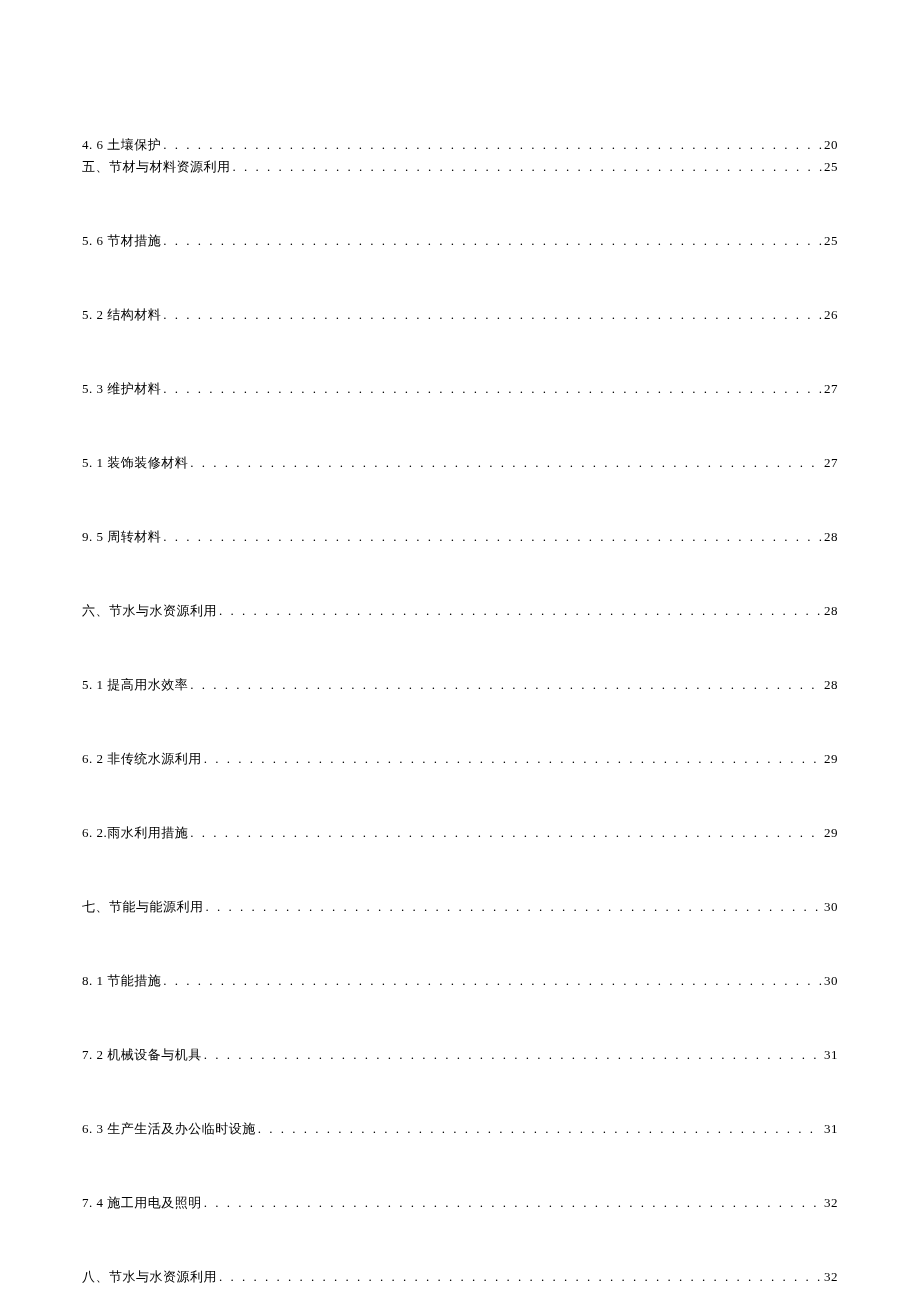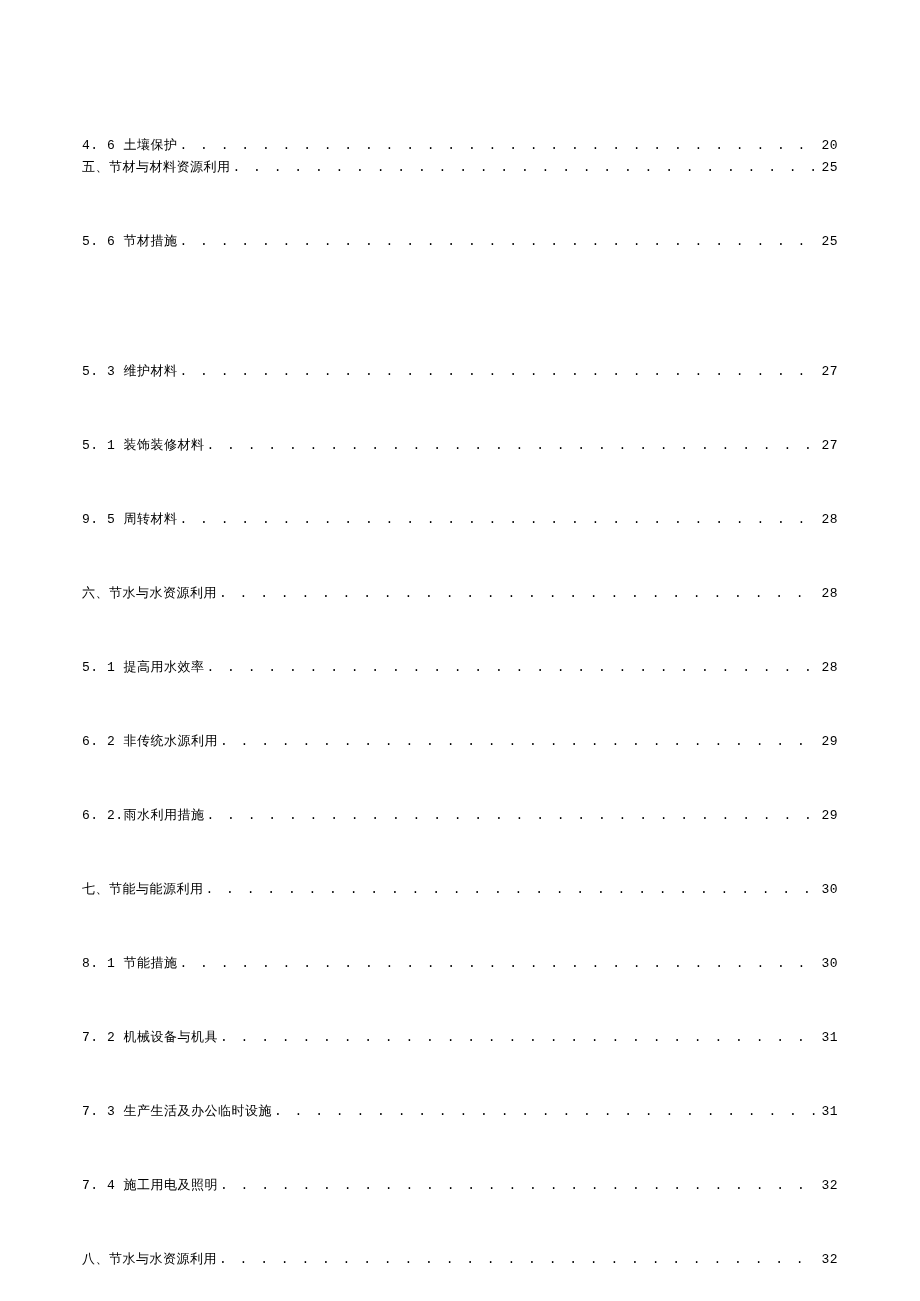--- a/index.html
+++ b/index.html
@@ -10,21 +10,20 @@
   font-size:13px;
   color:#000;
   letter-spacing:0.5px;
 }
 .page{
   width:920px;
   height:1301px;
   box-sizing:border-box;
   padding:136px 82px 0 82px;
   position:relative;
-  font-family:Liberation Mono, monospace;
 }
 .toc-entry{
   display:flex;
   align-items:baseline;
   white-space:nowrap;
   margin-bottom:0;
 }
 .toc-label{
   flex:0 0 auto;
 }
@@ -59,20 +58,25 @@
         <span class="toc-leader"></span>
         <span class="toc-page">25</span>
       </div>
       <div class="spacer-large"></div>
       <div class="toc-entry">
         <span class="toc-label">5.  6 节材措施</span>
         <span class="toc-leader"></span>
         <span class="toc-page">25</span>
       </div>
       <div class="spacer-large"></div>
+      <div class="toc-entry">
+        <span class="toc-label">5.  2 结构材料</span>
+        <span class="toc-leader"></span>
+        <span class="toc-page">26</span>
+      </div>
       <div class="spacer-large"></div>
       <div class="toc-entry">
         <span class="toc-label">5.  3 维护材料</span>
         <span class="toc-leader"></span>
         <span class="toc-page">27</span>
       </div>
       <div class="spacer-large"></div>
       <div class="toc-entry">
         <span class="toc-label">5.  1 装饰装修材料</span>
         <span class="toc-leader"></span>
@@ -121,21 +125,21 @@
         <span class="toc-page">30</span>
       </div>
       <div class="spacer-large"></div>
       <div class="toc-entry">
         <span class="toc-label">7.  2 机械设备与机具</span>
         <span class="toc-leader"></span>
         <span class="toc-page">31</span>
       </div>
       <div class="spacer-large"></div>
       <div class="toc-entry">
-        <span class="toc-label">7.  3 生产生活及办公临时设施</span>
+        <span class="toc-label">6.  3 生产生活及办公临时设施</span>
         <span class="toc-leader"></span>
         <span class="toc-page">31</span>
       </div>
       <div class="spacer-large"></div>
       <div class="toc-entry">
         <span class="toc-label">7.  4 施工用电及照明</span>
         <span class="toc-leader"></span>
         <span class="toc-page">32</span>
       </div>
       <div class="spacer-large"></div>

